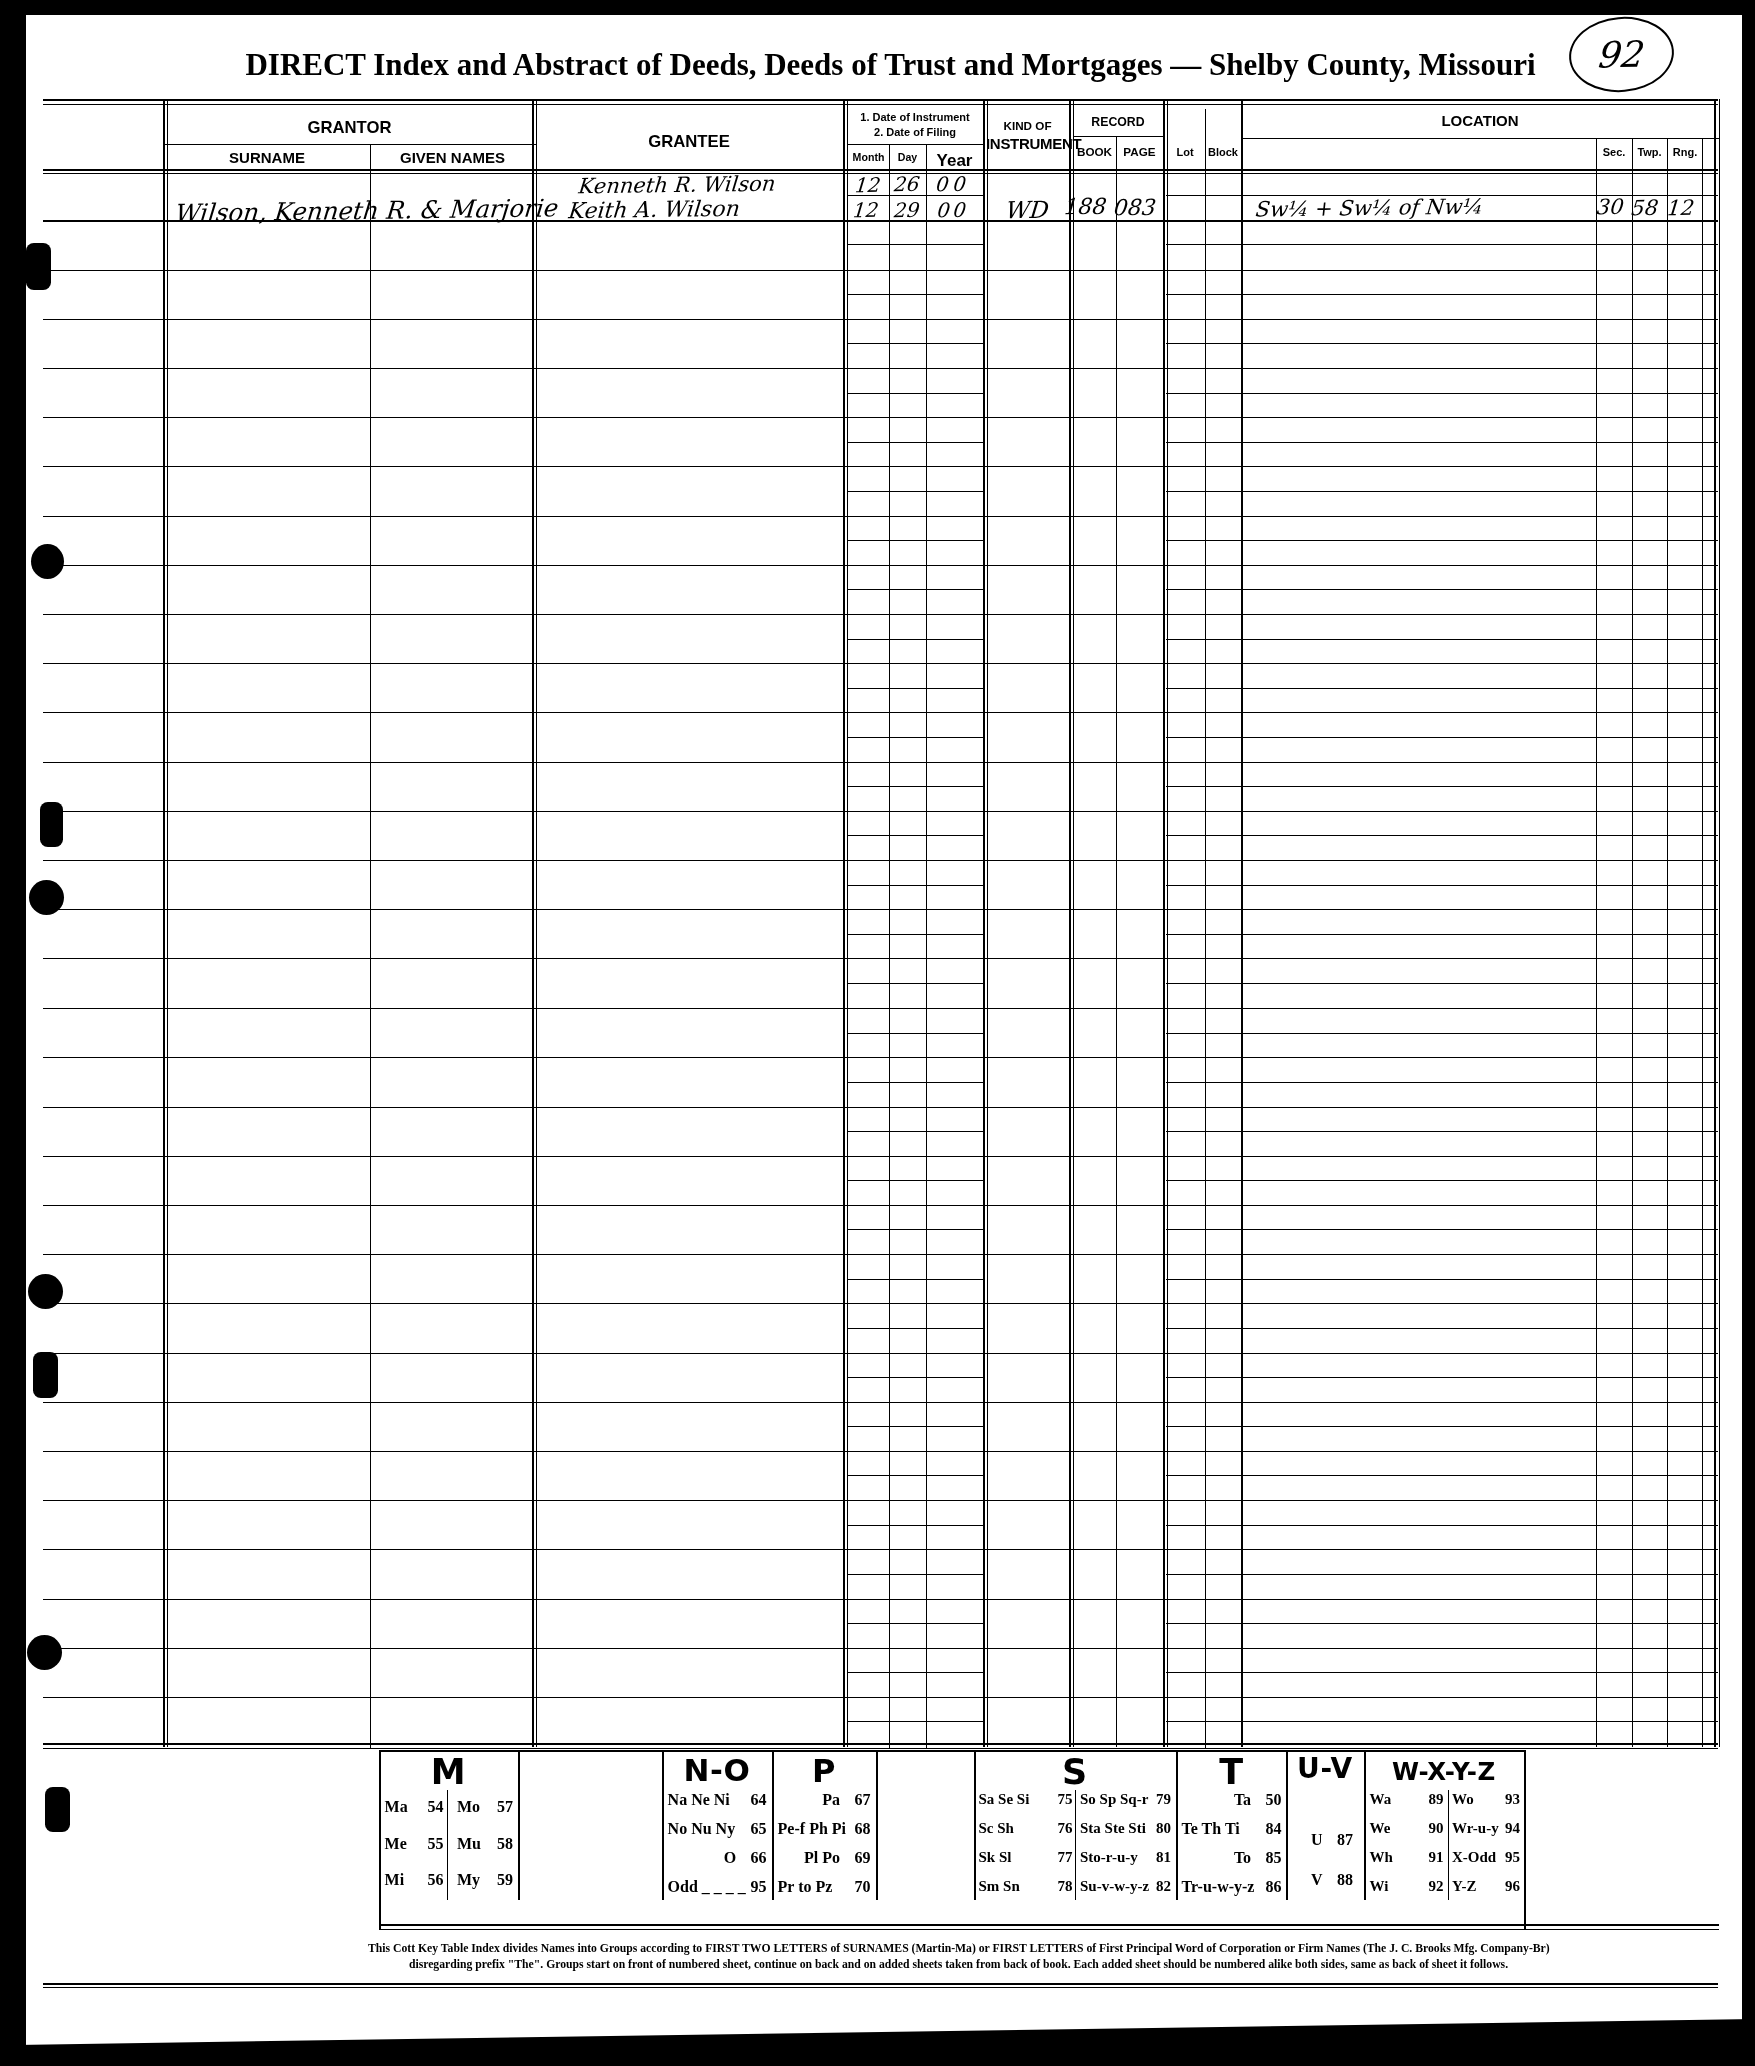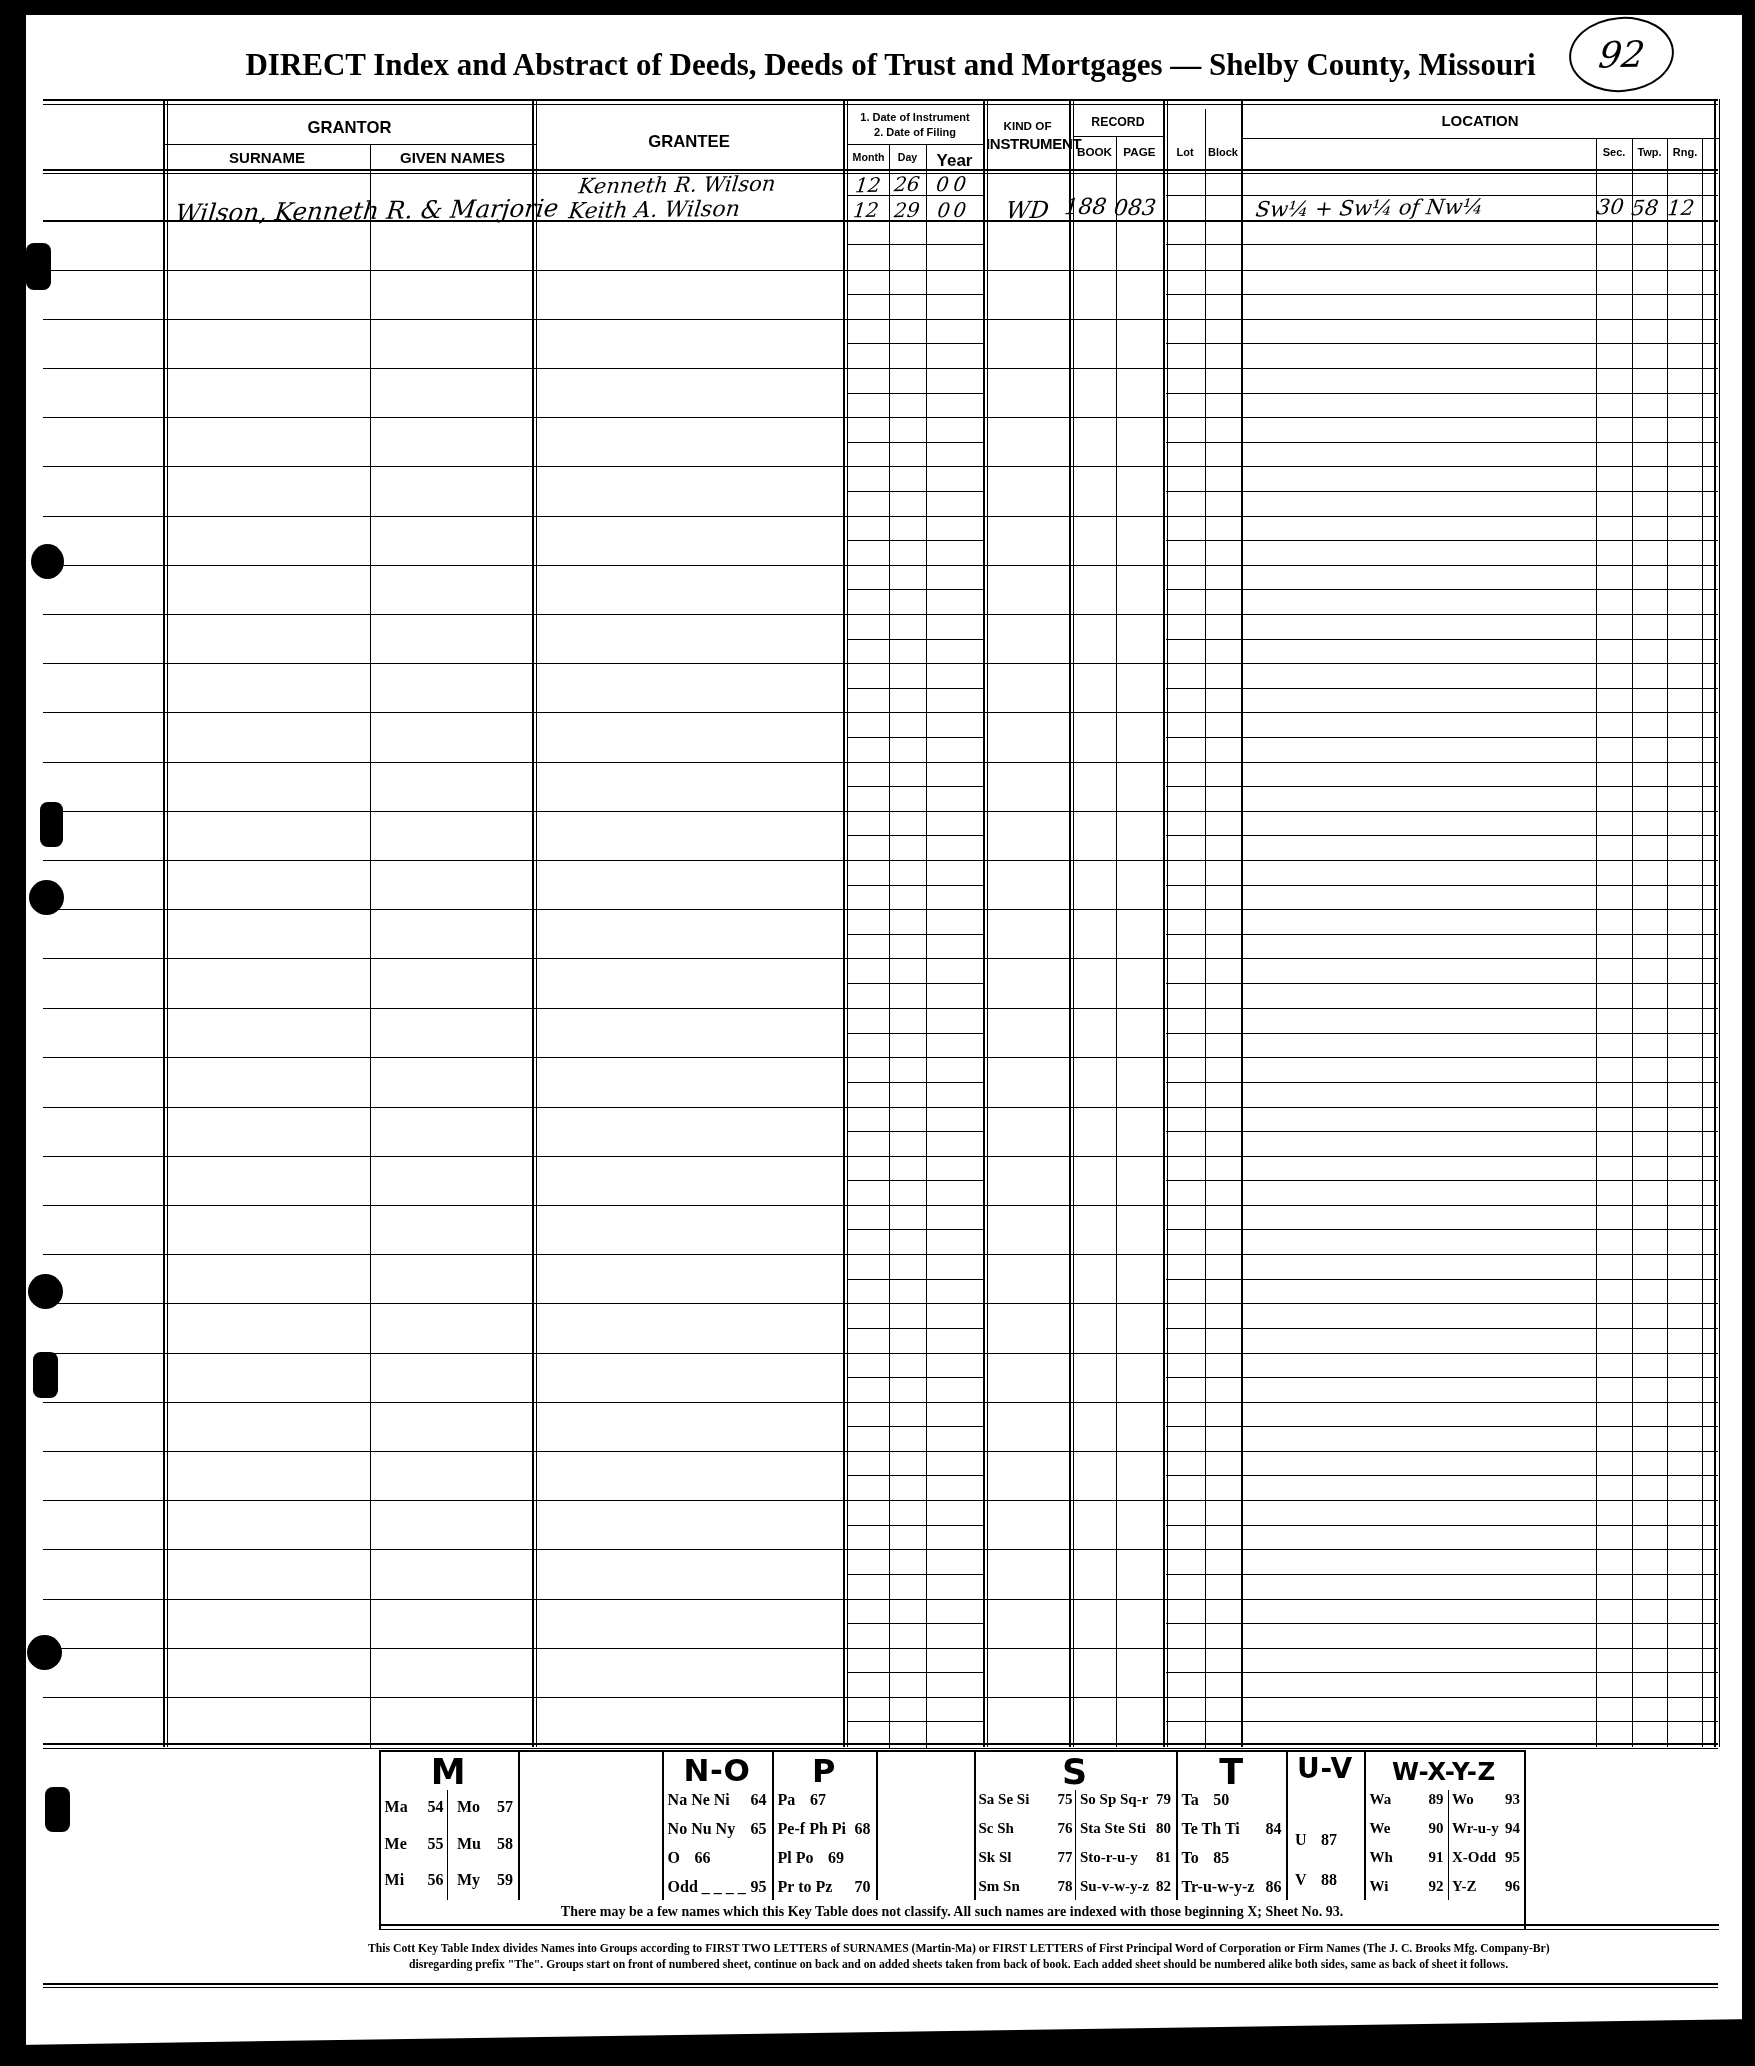--- a/index.html
+++ b/index.html
@@ -20,21 +20,21 @@
   .hwc{text-align:center;}
   .punch{position:absolute;background:#000;}
   .round{border-radius:50%;}
   .rrect{border-radius:7.8px;}
   .ksec{position:absolute;top:1750px;height:151px;}
   .khead{position:absolute;top:2.2px;left:0;right:0;text-align:center;font-weight:bold;
          font-family:"DejaVu Sans",sans-serif;letter-spacing:0.6px;}
   .ke{position:absolute;display:flex;align-items:baseline;font-family:"Liberation Serif",serif;
       font-weight:bold;font-size:16px;white-space:nowrap;}
   .ke.full{justify-content:space-between;}
-  .ke.right{gap:14.5px;}
+  .ke.right{justify-content:flex-end;gap:14.5px;}
   .ke.sm{font-size:15px;}
   .note{position:absolute;left:379px;width:1146px;top:1904px;text-align:center;
         font-family:"Liberation Serif",serif;font-weight:bold;font-size:14px;white-space:nowrap;}
   .fnote{position:absolute;left:368px;width:1181px;text-align:center;
          font-family:"Liberation Serif",serif;font-weight:bold;font-size:11.7px;white-space:nowrap;}
 </style>
 </head>
 <body>
 
 <div class="page">
@@ -413,18 +413,17 @@
     <div class="ke full sm" style="top:99px;left:88px;width:68px">
         <span>X-Odd</span>
         <span>95</span>
       </div>
     <div class="ke full sm" style="top:128px;left:88px;width:68px">
         <span>Y-Z</span>
         <span>96</span>
       </div>
   </div>
 
-  <div class="note">There may be a few names which this Key Table does not classify.  All such names are indexed with those beginning X; Sheet No. 93.</div>
   <div class="fnote" style="top:1942px">This Cott Key Table Index divides Names into Groups according to FIRST TWO LETTERS of SURNAMES (Martin-Ma) or FIRST LETTERS of First Principal Word of Corporation or Firm Names (The J. C. Brooks Mfg. Company-Br)</div>
   <div class="fnote" style="top:1958px">disregarding prefix "The". Groups start on front of numbered sheet, continue on back and on added sheets taken from back of book. Each added sheet should be numbered alike both sides, same as back of sheet it follows.</div>
 
 </div>
 
 
 </body></html>

